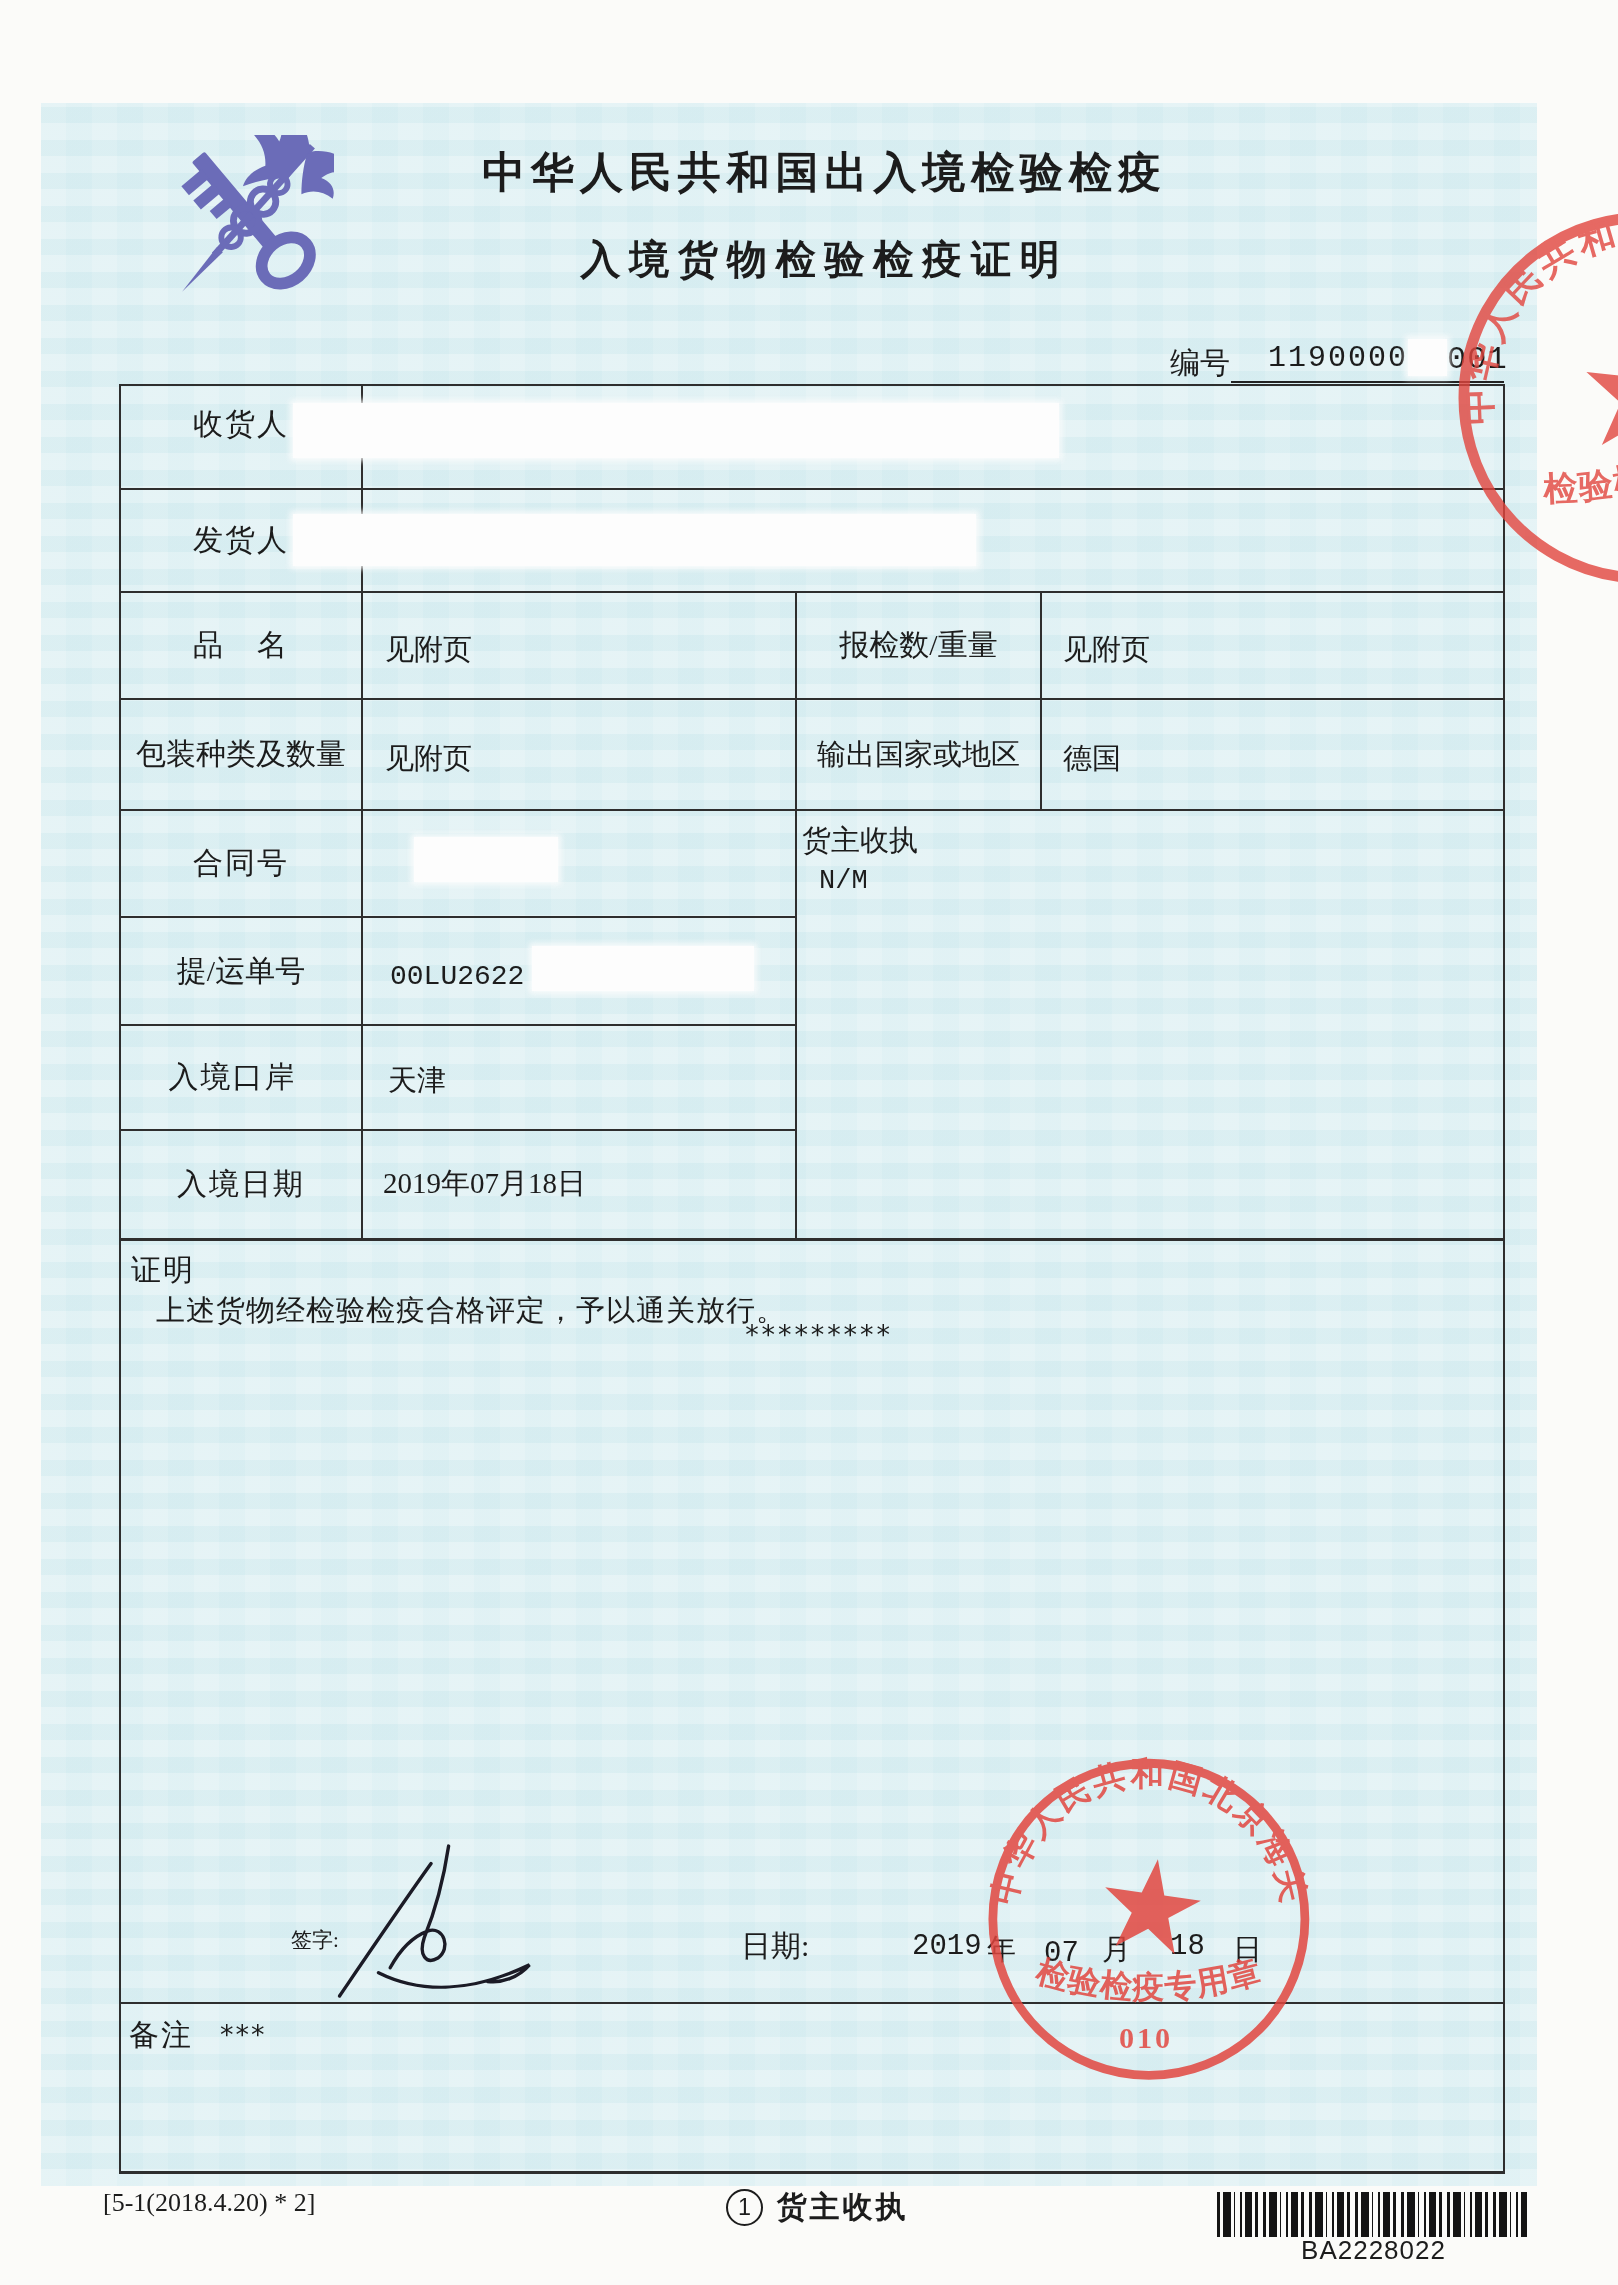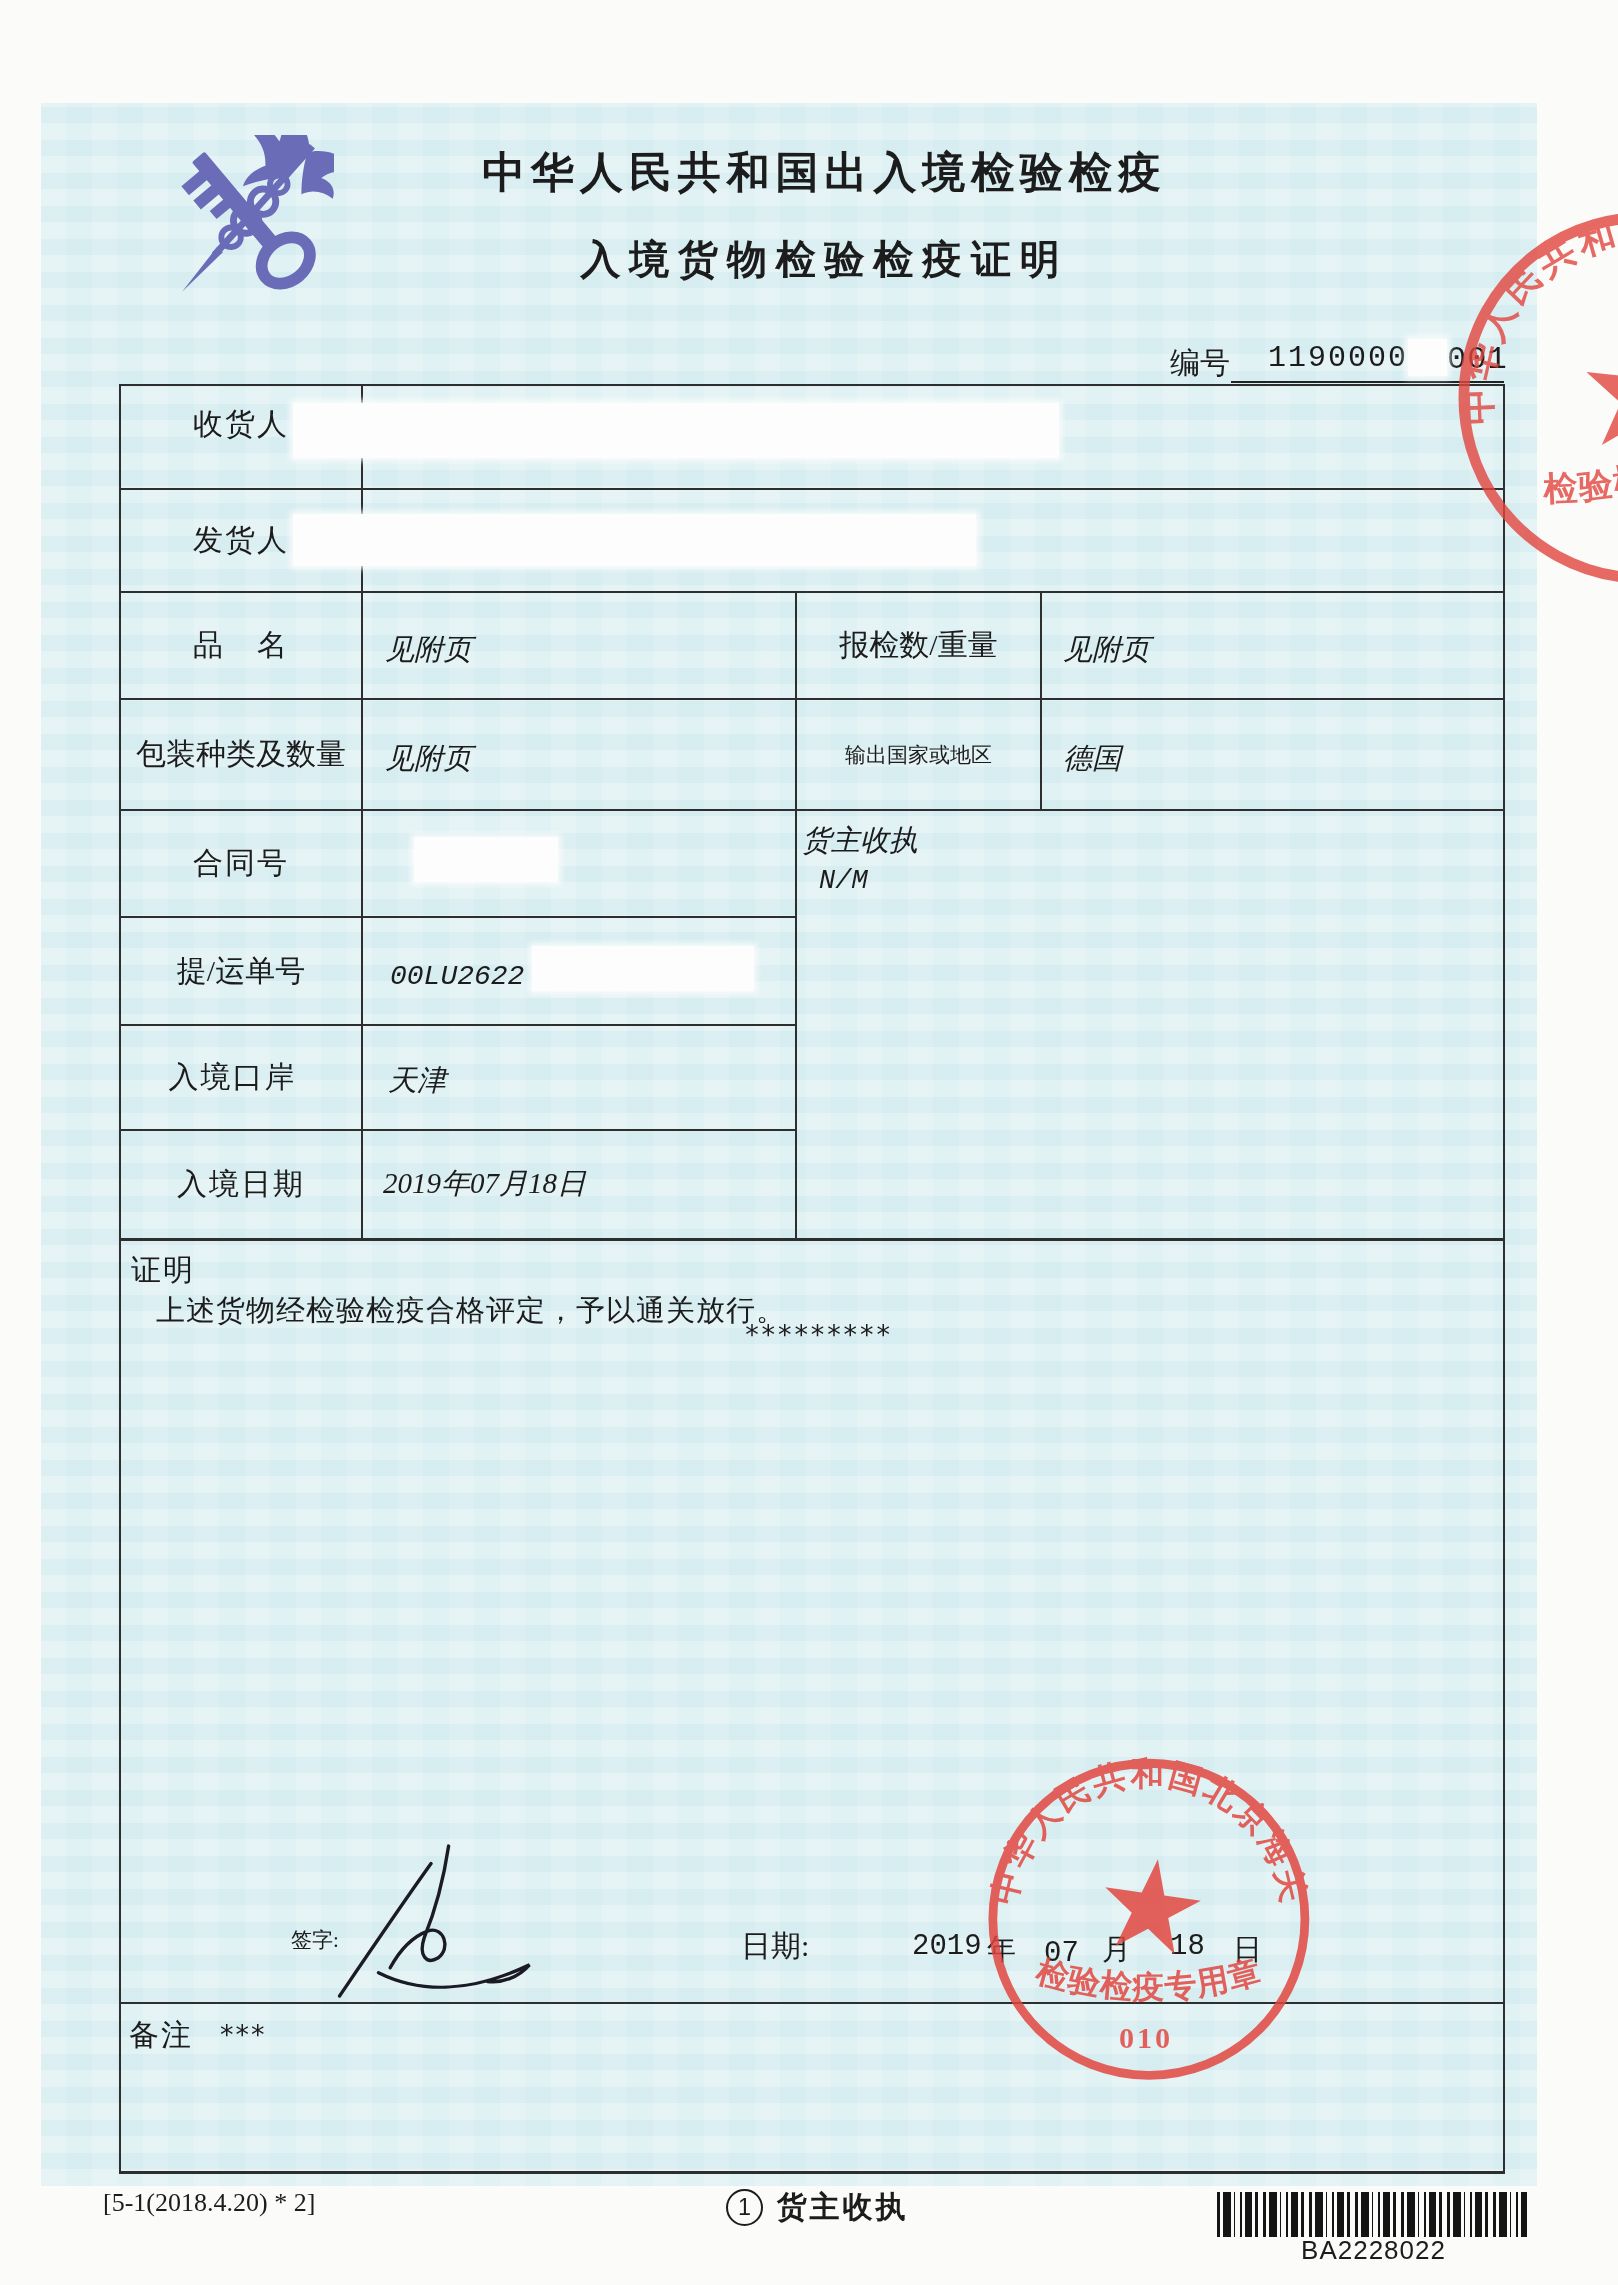--- a/index.html
+++ b/index.html
@@ -13,21 +13,21 @@
   .paper{
     left:41px;top:103px;width:1496px;height:2083px;
     background:
       repeating-linear-gradient(0deg, rgba(255,255,255,.16) 0 16.6px, rgba(186,224,231,.14) 16.6px 33px),
       repeating-linear-gradient(90deg, rgba(255,255,255,.10) 0 25px, rgba(198,232,238,.12) 25px 51px),
       #def0f3;
   }
   .line{background:#2e2e2e;}
   .lbl{display:flex;align-items:center;justify-content:center;
        font-size:30px;letter-spacing:2px;}
-  .val{font-size:29px;font-style:italic;}
+  .val{font-size:29px;}
   .mono{font-family:"Liberation Mono", monospace;}
   .title{left:332px;top:144px;width:985px;text-align:center;
          font-family:"Liberation Sans",sans-serif;
          font-size:43px;font-weight:700;letter-spacing:5.9px;}
   .subtitle{left:332px;top:232px;width:985px;text-align:center;
          font-family:"Liberation Sans",sans-serif;
          font-size:40px;font-weight:700;letter-spacing:8.8px;}
   .serial-label{left:1170px;top:343px;font-size:30px;}
   .serial-prefix{left:1268px;top:341px;font-size:30px;letter-spacing:2px;}
   .serial-suffix{left:1447px;top:341px;font-size:32px;letter-spacing:1px;}
@@ -115,21 +115,21 @@
 
 <div class="abs lbl" style="left:121px;top:386px;width:240px;height:76px;">收货人</div>
 <div class="abs lbl" style="left:121px;top:490px;width:240px;height:101px;">发货人</div>
 <div class="abs lbl" style="left:121px;top:593px;width:240px;height:105px;">品　名</div>
 <div class="abs lbl" style="left:121px;top:700px;width:240px;height:109px;letter-spacing:0;">包装种类及数量</div>
 <div class="abs lbl" style="left:121px;top:811px;width:240px;height:104px;">合同号</div>
 <div class="abs lbl" style="left:121px;top:918px;width:240px;height:106px;letter-spacing:0;">提/运单号</div>
 <div class="abs lbl" style="left:121px;top:1026px;width:223px;height:103px;">入境口岸</div>
 <div class="abs lbl" style="left:121px;top:1131px;width:240px;height:106px;">入境日期</div>
 <div class="abs lbl" style="left:797px;top:593px;width:243px;height:105px;letter-spacing:0;">报检数/重量</div>
-<div class="abs lbl" style="left:797px;top:700px;width:243px;height:109px;letter-spacing:0;font-size:21px;">输出国家或地区</div>
+<div class="abs lbl" style="left:797px;top:700px;width:243px;height:109px;letter-spacing:0;font-size:29px;">输出国家或地区</div>
 
 <span class="abs val" style="left:385px;top:630px;">见附页</span>
 <span class="abs val" style="left:1063px;top:630px;">见附页</span>
 <span class="abs val" style="left:385px;top:739px;">见附页</span>
 <span class="abs val" style="left:1063px;top:739px;">德国</span>
 <span class="abs val mono" style="left:390px;top:961px;font-size:28px;">00LU2622</span>
 <span class="abs val" style="left:388px;top:1061px;">天津</span>
 <span class="abs val" style="left:383px;top:1164px;">2019年07月18日</span>
 <span class="abs val" style="left:802px;top:821px;">货主收执</span>
 <span class="abs val mono" style="left:819px;top:866px;font-size:27px;">N/M</span>

